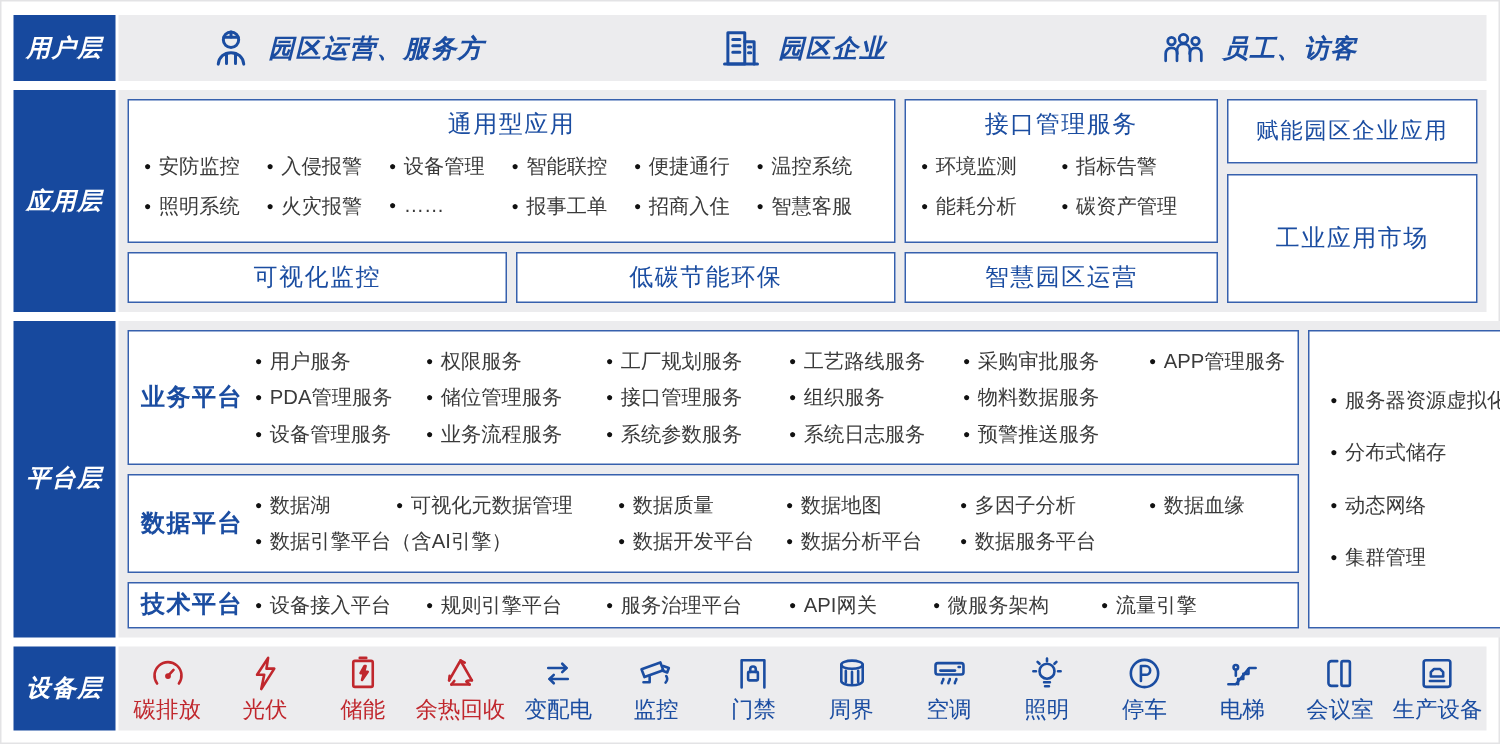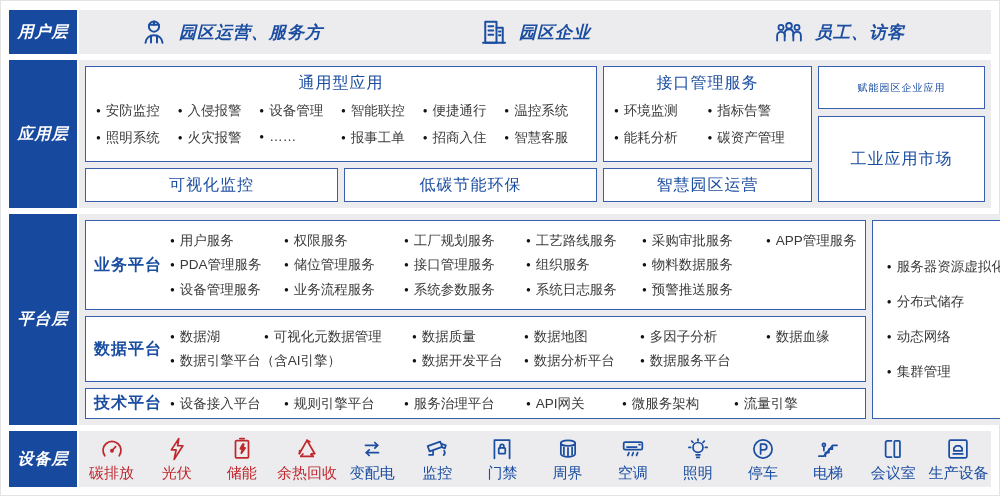--- a/index.html
+++ b/index.html
@@ -139,21 +139,21 @@
         <div class="s-items">
           <span class="bi">环境监测</span>
           <span class="bi">指标告警</span>
           <span class="bi">能耗分析</span>
           <span class="bi">碳资产管理</span>
         </div>
       </div>
 
       <div class="app-right">
         <div class="wbox box-empower">
-          <span class="box-title" style="font-size:10px">赋能园区企业应用</span>
+          <span class="box-title" style="font-size:15px">赋能园区企业应用</span>
         </div>
         <div class="wbox box-market">
           <span class="box-title">工业应用市场</span>
         </div>
       </div>
 
       <div class="wbox box-bottom">
         <span class="box-title">可视化监控</span>
       </div>
       <div class="wbox box-bottom">

